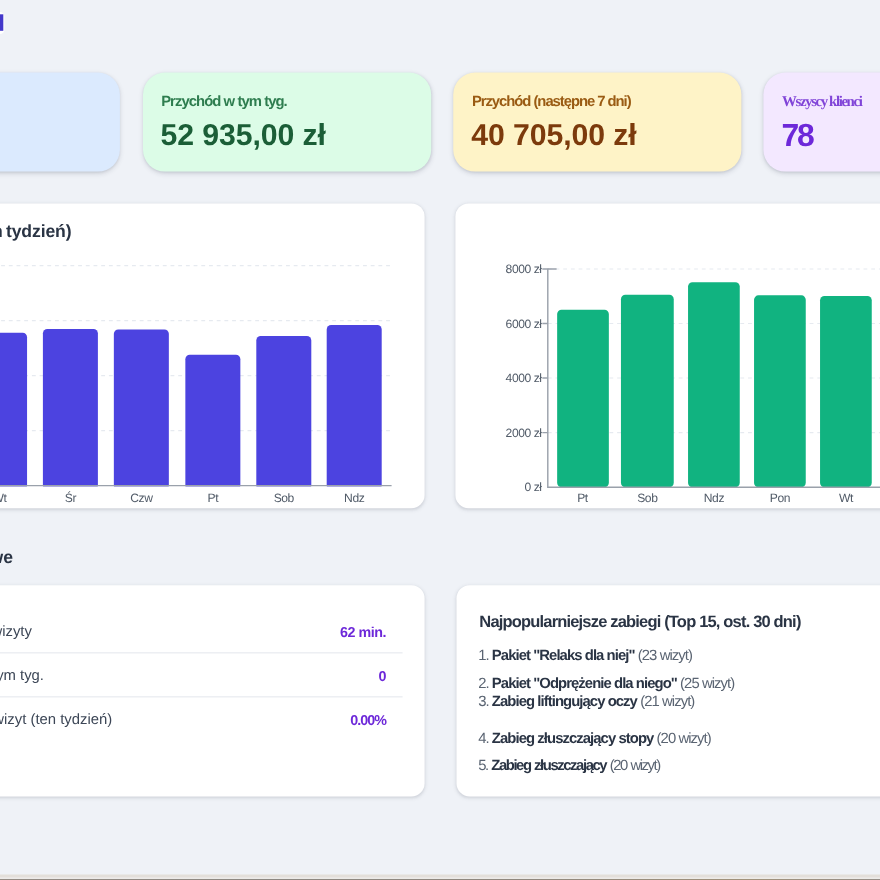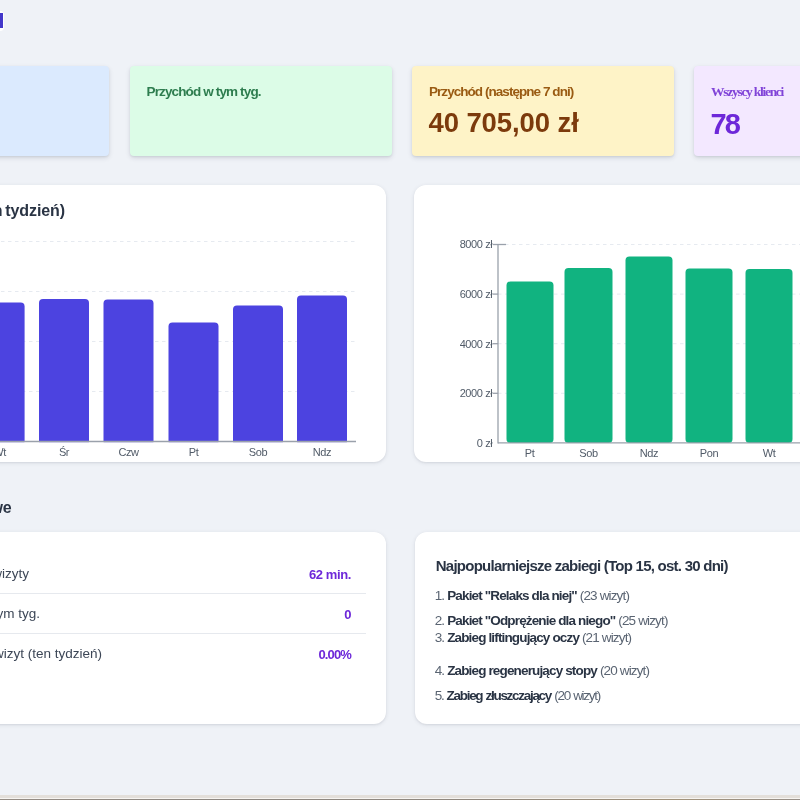--- a/index.html
+++ b/index.html
@@ -1,19 +1,19 @@
 <!DOCTYPE html>
 <html><head>
 <meta charset="utf-8">
 <style>
 html,body{margin:0;padding:0;}
 .page{position:relative;width:800px;height:800px;background:#eff2f7;overflow:hidden;
   font-family:"Liberation Sans",sans-serif;}
 .abs{position:absolute;}
-.card{position:absolute;border-radius:4px;box-shadow:0 2px 5px rgba(30,41,59,.13),0 1px 2px rgba(30,41,59,.08);}
+.card{position:absolute;border-radius:20px;box-shadow:0 2px 5px rgba(30,41,59,.13),0 1px 2px rgba(30,41,59,.08);}
 .wcard{position:absolute;background:#fff;border-radius:12px;box-shadow:0 1px 4px rgba(30,41,59,.10),0 1px 2px rgba(30,41,59,.06);}
 .stitle{position:absolute;left:17px;top:19.1px;font-size:13.5px;font-weight:700;letter-spacing:-.86px;line-height:1;white-space:nowrap;}
 .sval{position:absolute;left:16.5px;top:42.5px;font-size:27.5px;font-weight:700;letter-spacing:-.1px;line-height:1;white-space:nowrap;}
 .ctitle{position:absolute;font-size:16px;font-weight:700;color:#2a3444;letter-spacing:-.5px;line-height:1;white-space:nowrap;}
 .rlab{position:absolute;font-size:13.5px;color:#3c4656;line-height:1;white-space:nowrap;}
 .rval{position:absolute;font-size:13px;font-weight:700;letter-spacing:-.4px;color:#6d28d9;line-height:1;white-space:nowrap;}
 .sep{position:absolute;height:1px;background:#e6e9ee;}
 .li{position:absolute;font-size:13.5px;letter-spacing:-.85px;color:#5a6472;line-height:1;white-space:nowrap;}
 .li b{color:#2a3444;}
 .axlab{font-size:11px;letter-spacing:-.4px;fill:#515b68;font-family:"Liberation Sans",sans-serif;}
@@ -21,20 +21,21 @@
 </head>
 <body>
 <div class="page">
 
   <div class="abs" style="left:-7px;top:10.5px;width:11px;height:20px;background:#fff;border-radius:4px;"></div>
   <div class="abs" style="left:0;top:13px;width:2.5px;height:15px;background:#4338ca;"></div>
 
   <div class="card" style="left:-153px;top:66px;width:262px;height:90px;background:#dbeafe;"></div>
   <div class="card" style="left:129.5px;top:66px;width:262px;height:90px;background:#dcfce7;">
     <div class="stitle" style="color:#2e7d4f;">Przychód w tym tyg.</div>
+    <div class="sval" style="color:#1b5e37;">52&nbsp;935,00&nbsp;zł</div>
   </div>
   <div class="card" style="left:412px;top:66px;width:262px;height:90px;background:#fef3c7;">
     <div class="stitle" style="color:#9a5b13;letter-spacing:-.95px;">Przychód (następne 7 dni)</div>
     <div class="sval" style="color:#7c3a0c;">40&nbsp;705,00&nbsp;zł</div>
   </div>
   <div class="card" style="left:694px;top:66px;width:262px;height:90px;background:#f3e8ff;">
     <div class="stitle" style="color:#8044d8;letter-spacing:-1.27px;font-family:Liberation Serif, serif;">Wszyscy klienci</div>
     <div class="sval" style="color:#6d28d9;top:43.7px;font-size:29px;letter-spacing:-2px;">78</div>
   </div>
 
@@ -122,21 +123,21 @@
     <div class="sep" style="left:20px;top:101.1px;width:498.5px;"></div>
     <div class="rlab" style="right:283.5px;top:115.8px;">Wskaźnik anulowania wizyt (ten tydzień)</div>
     <div class="rval" style="right:34.5px;top:116.2px;letter-spacing:-.85px;">0.00%</div>
   </div>
 
   <div class="wcard" style="left:415px;top:532px;width:538px;height:191.5px;">
     <div class="ctitle" style="left:20.75px;top:25.8px;font-size:15px;letter-spacing:-.75px;">Najpopularniejsze zabiegi (Top 15, ost. 30 dni)</div>
     <div class="li" style="left:19.7px;top:57.1px;">1. <b>Pakiet "Relaks dla niej"</b> <span>(23 wizyt)</span></div>
     <div class="li" style="left:19.7px;top:82.1px;">2. <b>Pakiet "Odprężenie dla niego"</b> <span>(25 wizyt)</span></div>
     <div class="li" style="left:19.7px;top:99px;">3. <b>Zabieg liftingujący oczy</b> <span>(21 wizyt)</span></div>
-    <div class="li" style="left:19.7px;top:132.1px;">4. <b>Zabieg regenerujący stopy</b> <span>(20 wizyt)</span></div>
+    <div class="li" style="left:19.7px;top:132.1px;">4. <b>Zabieg złuszczający stopy</b> <span>(20 wizyt)</span></div>
     <div class="li" style="left:19.7px;top:157.1px;letter-spacing:-1.3px;word-spacing:.8px;">5. <b>Zabieg złuszczający</b> <span>(20 wizyt)</span></div>
   </div>
 
   <div class="abs" style="left:0;top:795.4px;width:800px;height:2.3px;background:#e3dfda;"></div>
   <div class="abs" style="left:0;top:797.7px;width:800px;height:1.3px;background:#f7f5f2;"></div>
   <div class="abs" style="left:0;top:799px;width:800px;height:1px;background:linear-gradient(90deg,#948c84 0%,#8d8882 30%,#90887e 60%,#a1927b 85%,#968f88 100%);"></div>
 
 </div>
 
 </body></html>

